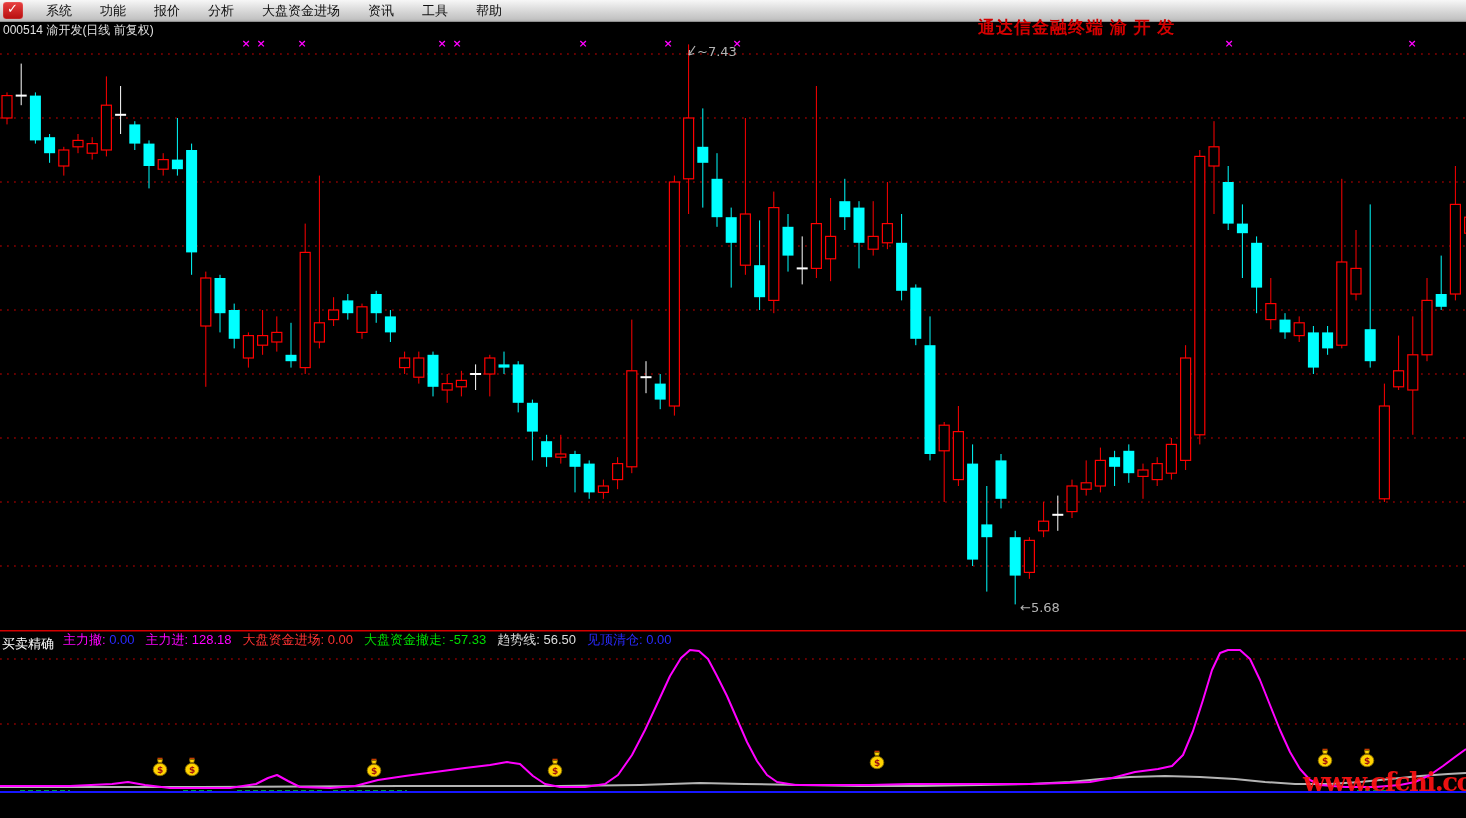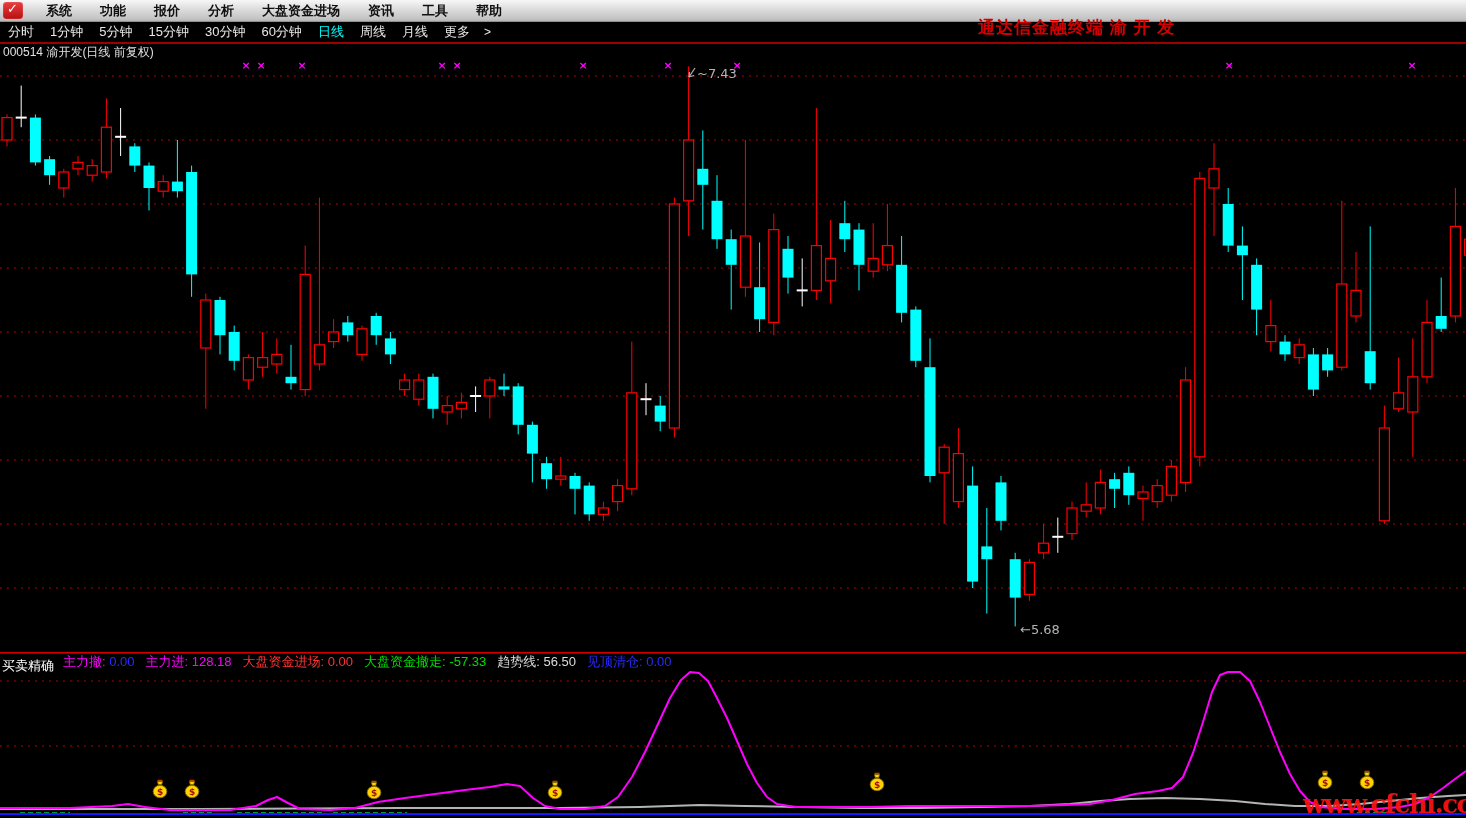--- a/index.html
+++ b/index.html
@@ -7,21 +7,21 @@
   #app{position:relative;width:1466px;height:818px;background:#000;overflow:hidden;
        font-family:"Liberation Sans","DejaVu Sans",sans-serif;}
   
   .menu-bar{position:relative;height:22px;display:flex;align-items:center;
     background:linear-gradient(#f7f7f7,#dcdcdc 45%,#c3c3c3 90%,#b5b5b5);
     border-bottom:1px solid #8f8f8f;}
   .logo{width:20px;height:17px;margin:0 9px 0 3px;border-radius:3px;
     background:linear-gradient(#e84040,#b80f0f);box-shadow:inset 0 0 1px #fff;
     position:relative;flex:0 0 auto;}
   .logo span{position:absolute;left:4px;top:-1px;color:#fff;font-weight:bold;font-size:13px;}
-  .menu-item{padding:0 14px;font-size:13px;color:#101010;line-height:21px;cursor:default;font-weight:bold;}
+  .menu-item{padding:0 14px;font-size:13px;color:#101010;line-height:21px;cursor:default;}
   .app-title{position:absolute;left:978px;top:0;line-height:21px;color:#d40000;
     font-size:17px;font-weight:bold;letter-spacing:1px;margin-top:17px;}
   
   .period-bar{height:22px;background:#000;display:flex;align-items:center;
     border-bottom:2px solid #9c0000;}
   .period-item{padding:0 8px;font-size:13px;color:#e8e8e8;line-height:20px;cursor:default;}
   .period-item.active{color:#00ffff;}
   .period-chevron{color:#e8e8e8;font-size:12px;padding:0 6px;}
   
   .info-bar{height:18px;background:#000;color:#e0e0e0;font-size:12px;
@@ -51,35 +51,20 @@
         <div class="menu-item">报价</div>
         <div class="menu-item">分析</div>
         <div class="menu-item">大盘资金进场</div>
         <div class="menu-item">资讯</div>
         <div class="menu-item">工具</div>
         <div class="menu-item">帮助</div>
       </div>
     <div class="app-title">通达信金融终端  渝 开 发</div>
   </div>
 
-  <div class="period-bar">
-    <div id="period-items" style="display:flex">
-        <div class="period-item">分时</div>
-        <div class="period-item">1分钟</div>
-        <div class="period-item">5分钟</div>
-        <div class="period-item">15分钟</div>
-        <div class="period-item">30分钟</div>
-        <div class="period-item">60分钟</div>
-        <div class="period-item active">日线</div>
-        <div class="period-item">周线</div>
-        <div class="period-item">月线</div>
-        <div class="period-item">更多</div>
-      </div>
-    <span class="period-chevron">&gt;</span>
-  </div>
 
   <div class="info-bar">
     <span>000514 渝开发(日线 前复权)</span>
   </div>
 
   <div class="chart-wrap">
     <svg id="chart-svg" width="1466" height="756">
         <g>
           <line x1="0" y1="14.0" x2="1466" y2="14.0" stroke="#c80000" stroke-width="1.2" stroke-dasharray="1.8 5.2"></line>
           <line x1="0" y1="78.0" x2="1466" y2="78.0" stroke="#c80000" stroke-width="1.2" stroke-dasharray="1.8 5.2"></line>

